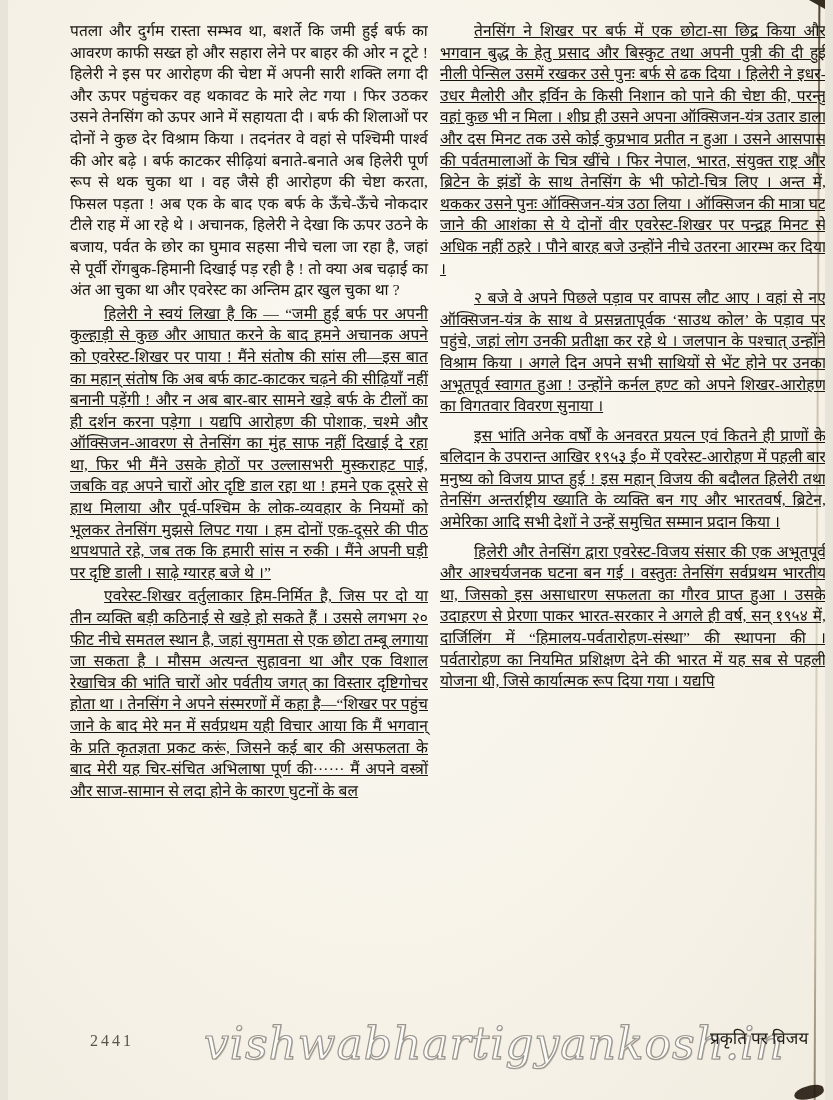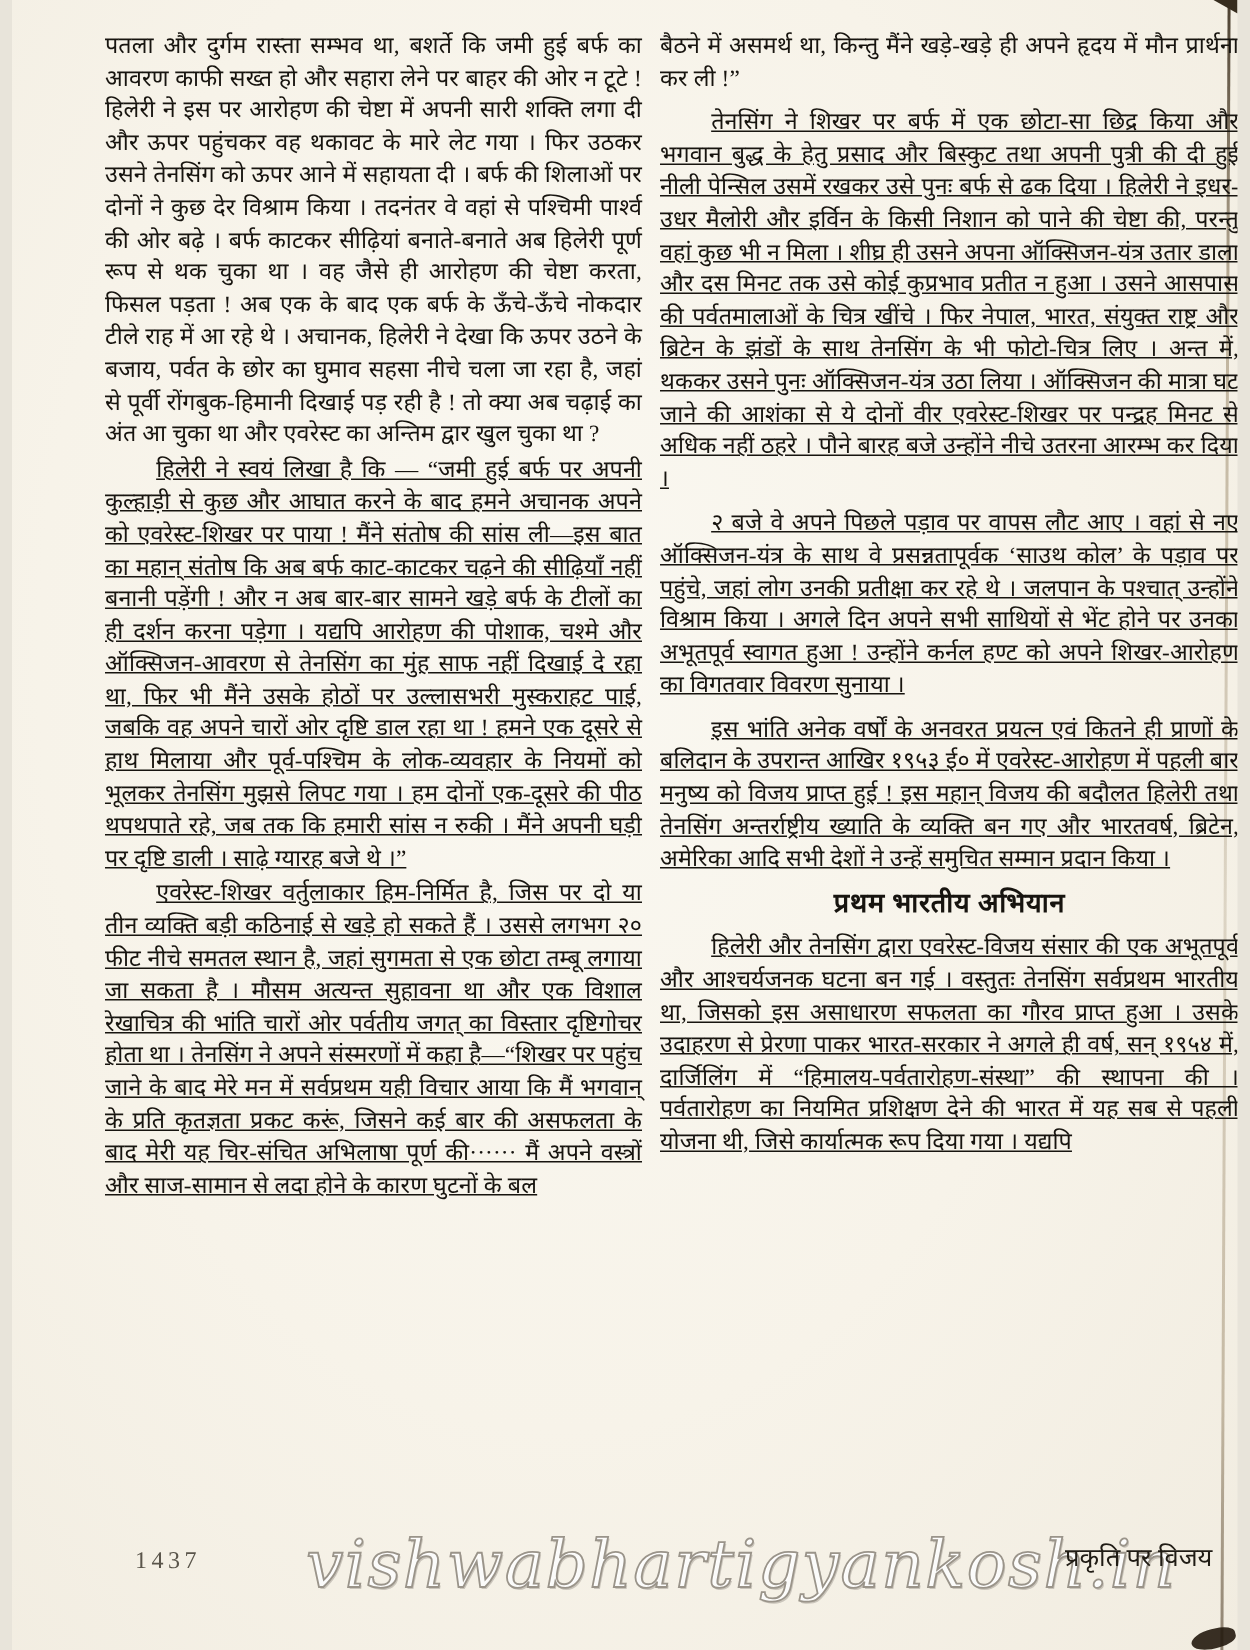--- a/index.html
+++ b/index.html
@@ -116,25 +116,23 @@
   <div class="corner-top-right"></div>
   <div class="corner-bottom-right"></div>
 
   <div class="column column-left">
     <p>पतला और दुर्गम रास्ता सम्भव था, बशर्ते कि जमी हुई बर्फ का आवरण काफी सख्त हो और सहारा लेने पर बाहर की ओर न टूटे ! हिलेरी ने इस पर आरोहण की चेष्टा में अपनी सारी शक्ति लगा दी और ऊपर पहुंचकर वह थकावट के मारे लेट गया । फिर उठकर उसने तेनसिंग को ऊपर आने में सहायता दी । बर्फ की शिलाओं पर दोनों ने कुछ देर विश्राम किया । तदनंतर वे वहां से पश्चिमी पार्श्व की ओर बढ़े । बर्फ काटकर सीढ़ियां बनाते-बनाते अब हिलेरी पूर्ण रूप से थक चुका था । वह जैसे ही आरोहण की चेष्टा करता, फिसल पड़ता ! अब एक के बाद एक बर्फ के ऊँचे-ऊँचे नोकदार टीले राह में आ रहे थे । अचानक, हिलेरी ने देखा कि ऊपर उठने के बजाय, पर्वत के छोर का घुमाव सहसा नीचे चला जा रहा है, जहां से पूर्वी रोंगबुक-हिमानी दिखाई पड़ रही है ! तो क्या अब चढ़ाई का अंत आ चुका था और एवरेस्ट का अन्तिम द्वार खुल चुका था ?</p>
     <p class="indent">हिलेरी ने स्वयं लिखा है कि — “जमी हुई बर्फ पर अपनी कुल्हाड़ी से कुछ और आघात करने के बाद हमने अचानक अपने को एवरेस्ट-शिखर पर पाया ! मैंने संतोष की सांस ली—इस बात का महान् संतोष कि अब बर्फ काट-काटकर चढ़ने की सीढ़ियाँ नहीं बनानी पड़ेंगी ! और न अब बार-बार सामने खड़े बर्फ के टीलों का ही दर्शन करना पड़ेगा । यद्यपि आरोहण की पोशाक, चश्मे और ऑक्सिजन-आवरण से तेनसिंग का मुंह साफ नहीं दिखाई दे रहा था, फिर भी मैंने उसके होठों पर उल्लासभरी मुस्कराहट पाई, जबकि वह अपने चारों ओर दृष्टि डाल रहा था ! हमने एक दूसरे से हाथ मिलाया और पूर्व-पश्चिम के लोक-व्यवहार के नियमों को भूलकर तेनसिंग मुझसे लिपट गया । हम दोनों एक-दूसरे की पीठ थपथपाते रहे, जब तक कि हमारी सांस न रुकी । मैंने अपनी घड़ी पर दृष्टि डाली । साढ़े ग्यारह बजे थे ।”</p>
     <p class="indent">एवरेस्ट-शिखर वर्तुलाकार हिम-निर्मित है, जिस पर दो या तीन व्यक्ति बड़ी कठिनाई से खड़े हो सकते हैं । उससे लगभग २० फीट नीचे समतल स्थान है, जहां सुगमता से एक छोटा तम्बू लगाया जा सकता है । मौसम अत्यन्त सुहावना था और एक विशाल रेखाचित्र की भांति चारों ओर पर्वतीय जगत् का विस्तार दृष्टिगोचर होता था । तेनसिंग ने अपने संस्मरणों में कहा है—“शिखर पर पहुंच जाने के बाद मेरे मन में सर्वप्रथम यही विचार आया कि मैं भगवान् के प्रति कृतज्ञता प्रकट करूं, जिसने कई बार की असफलता के बाद मेरी यह चिर-संचित अभिलाषा पूर्ण की······ मैं अपने वस्त्रों और साज-सामान से लदा होने के कारण घुटनों के बल</p>
   </div>
 
   <div class="column column-right">
-    <p>बैठने में असमर्थ था, किन्तु मैंने खड़े-खड़े ही अपने हृदय में मौन प्रार्थना कर ली !”</p>
     <p class="indent">तेनसिंग ने शिखर पर बर्फ में एक छोटा-सा छिद्र किया और भगवान बुद्ध के हेतु प्रसाद और बिस्कुट तथा अपनी पुत्री की दी हुई नीली पेन्सिल उसमें रखकर उसे पुनः बर्फ से ढक दिया । हिलेरी ने इधर-उधर मैलोरी और इर्विन के किसी निशान को पाने की चेष्टा की, परन्तु वहां कुछ भी न मिला । शीघ्र ही उसने अपना ऑक्सिजन-यंत्र उतार डाला और दस मिनट तक उसे कोई कुप्रभाव प्रतीत न हुआ । उसने आसपास की पर्वतमालाओं के चित्र खींचे । फिर नेपाल, भारत, संयुक्त राष्ट्र और ब्रिटेन के झंडों के साथ तेनसिंग के भी फोटो-चित्र लिए । अन्त में, थककर उसने पुनः ऑक्सिजन-यंत्र उठा लिया । ऑक्सिजन की मात्रा घट जाने की आशंका से ये दोनों वीर एवरेस्ट-शिखर पर पन्द्रह मिनट से अधिक नहीं ठहरे । पौने बारह बजे उन्होंने नीचे उतरना आरम्भ कर दिया ।</p>
     <p class="indent">२ बजे वे अपने पिछले पड़ाव पर वापस लौट आए । वहां से नए ऑक्सिजन-यंत्र के साथ वे प्रसन्नतापूर्वक ‘साउथ कोल’ के पड़ाव पर पहुंचे, जहां लोग उनकी प्रतीक्षा कर रहे थे । जलपान के पश्चात् उन्होंने विश्राम किया । अगले दिन अपने सभी साथियों से भेंट होने पर उनका अभूतपूर्व स्वागत हुआ ! उन्होंने कर्नल हण्ट को अपने शिखर-आरोहण का विगतवार विवरण सुनाया ।</p>
     <p class="indent">इस भांति अनेक वर्षों के अनवरत प्रयत्न एवं कितने ही प्राणों के बलिदान के उपरान्त आखिर १९५३ ई० में एवरेस्ट-आरोहण में पहली बार मनुष्य को विजय प्राप्त हुई ! इस महान् विजय की बदौलत हिलेरी तथा तेनसिंग अन्तर्राष्ट्रीय ख्याति के व्यक्ति बन गए और भारतवर्ष, ब्रिटेन, अमेरिका आदि सभी देशों ने उन्हें समुचित सम्मान प्रदान किया ।</p>
-    <p class="section-heading">प्रथम भारतीय अभियान</p>
     <p class="indent">हिलेरी और तेनसिंग द्वारा एवरेस्ट-विजय संसार की एक अभूतपूर्व और आश्चर्यजनक घटना बन गई । वस्तुतः तेनसिंग सर्वप्रथम भारतीय था, जिसको इस असाधारण सफलता का गौरव प्राप्त हुआ । उसके उदाहरण से प्रेरणा पाकर भारत-सरकार ने अगले ही वर्ष, सन् १९५४ में, दार्जिलिंग में “हिमालय-पर्वतारोहण-संस्था” की स्थापना की । पर्वतारोहण का नियमित प्रशिक्षण देने की भारत में यह सब से पहली योजना थी, जिसे कार्यात्मक रूप दिया गया । यद्यपि</p>
   </div>
 
-  <div class="page-number">1437</div>
+  <div class="page-number">2441</div>
   <div class="watermark">vishwabhartigyankosh.in</div>
   <div class="running-title">प्रकृति पर विजय</div>
 
 </div>
 
 </body></html>

